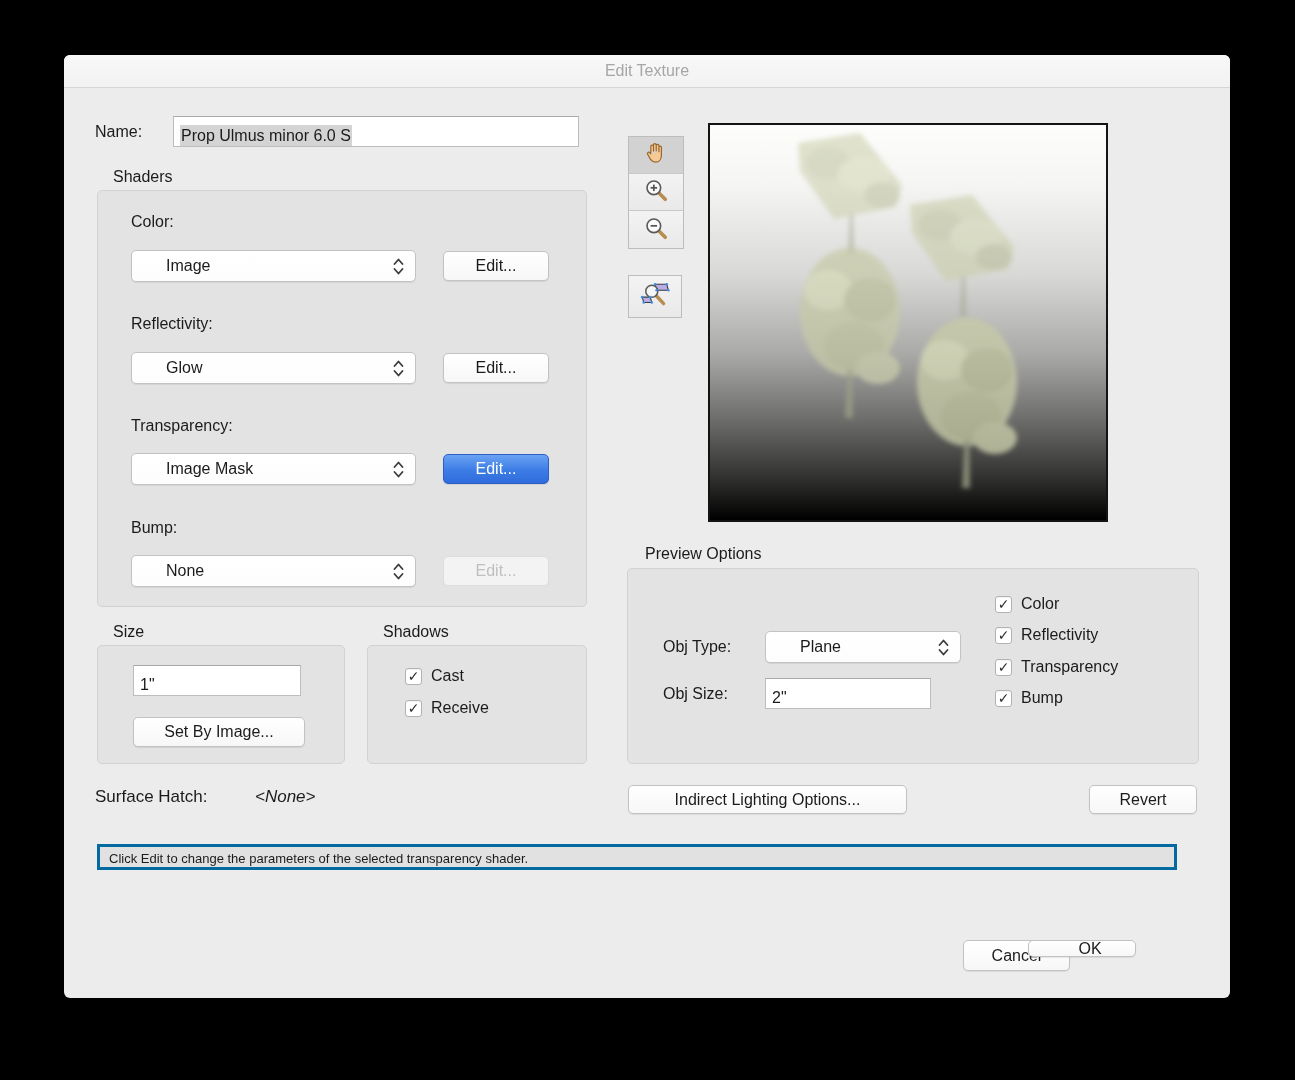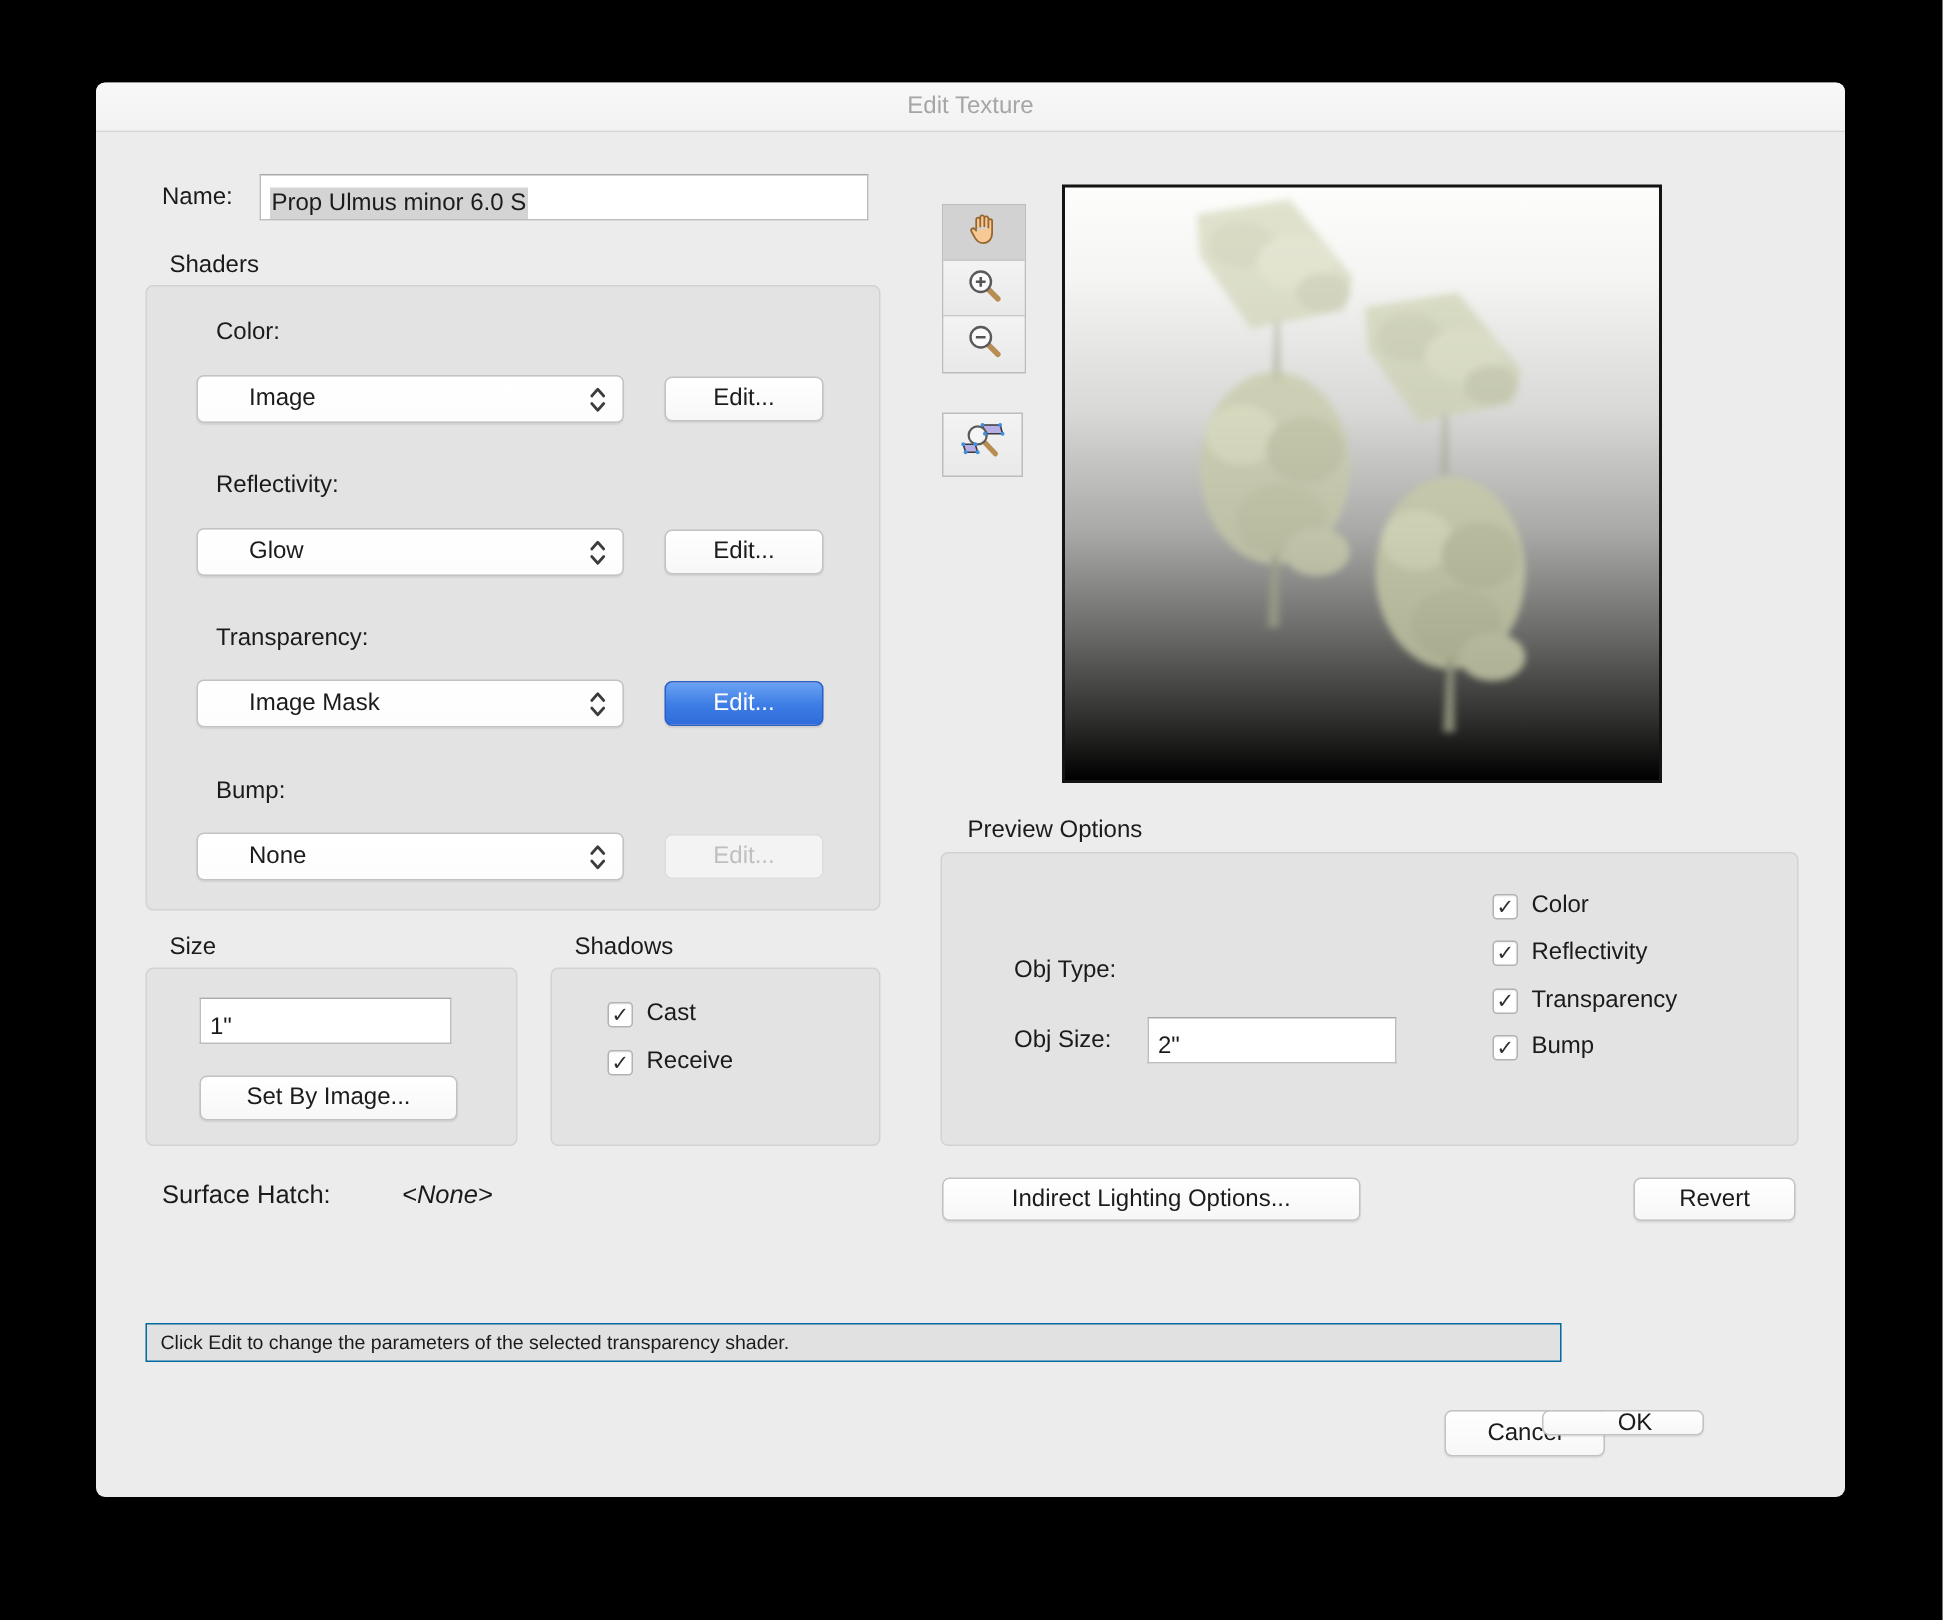--- a/index.html
+++ b/index.html
@@ -13,21 +13,21 @@
     position:absolute;left:64px;top:55px;width:1166px;height:943px;
     background:#ececec;border-radius:6px;
     box-shadow:0 14px 40px rgba(0,0,0,.6);
   }
   .titlebar{
     position:absolute;left:0;top:0;width:100%;height:32px;
     background:linear-gradient(#f8f8f8,#f2f2f2);
     border-bottom:1px solid #d6d6d6;border-radius:6px 6px 0 0;
     text-align:center;line-height:32px;font-size:16px;color:#a6a6a6;
   }
-  .lbl{position:absolute;font-size:16px;color:#1b1b1b;white-space:nowrap;margin-left:13px;}
+  .lbl{position:absolute;font-size:16px;color:#1b1b1b;white-space:nowrap;}
   .group-label{position:absolute;font-size:16px;color:#1b1b1b;}
   .groupbox{
     position:absolute;background:#e3e3e3;border:1px solid #d2d2d2;border-radius:5px;
   }
   .textfield{
     position:absolute;background:#fff;border:1px solid #bdbdbd;border-top-color:#a9a9a9;
     font-size:16px;line-height:29px;padding:4px 6px;box-sizing:border-box;white-space:nowrap;overflow:hidden;
   }
   .textfield .sel{background:#d4d4d4;padding:2px 1px;}
   .dropdown{
@@ -72,22 +72,22 @@
     border:1px solid #bdbdbd;background:linear-gradient(#f3f3f3,#e9e9e9);
     display:flex;align-items:center;justify-content:center;
   }
   .preview-canvas{
     position:absolute;left:644px;top:68px;width:396px;height:395px;
     border:2px solid #141414;
     background:linear-gradient(180deg,#fdfdfb 0%,#f5f5f3 15%,#d8d8d6 38%,#a9a9a7 58%,#6b6b69 75%,#2e2e2c 90%,#000 100%);
   }
   .preview-canvas svg{position:absolute;left:0;top:0;}
   .statusbar{
-    position:absolute;left:33px;top:827px;width:944px;height:26px;box-sizing:border-box;
-    background:#e1e1e1;border:1px solid #0369a1;
+    position:absolute;left:33px;top:789px;width:1080px;height:26px;box-sizing:border-box;
+    background:#e1e1e1;border:3px solid #0369a1;
     font-size:13px;line-height:24px;padding-left:9px;color:#1b1b1b;
   }
 </style>
 </head>
 <body>
 
 <div class="dialog">
 
   <div class="titlebar">
     <span>Edit Texture</span>
@@ -244,20 +244,29 @@
       <use href="#shearTree" x="200" y="70" filter="url(#blurS)" opacity="0.60"></use>
       <use href="#bushTree" x="88" y="125" filter="url(#blurS)" opacity="0.72"></use>
       <use href="#bushTree" x="205" y="195" filter="url(#blurS)" opacity="0.78"></use>
     </svg>
   </div>
 
   <span class="group-label" style="left:581px;top:490px;">Preview Options</span>
   <div class="groupbox" style="left:563px;top:513px;width:570px;height:194px;"></div>
 
   <span class="lbl" style="left:599px;top:583px;">Obj Type:</span>
+  <div class="dropdown" style="left:701px;top:576px;width:196px;height:32px;">
+    <span class="dd-text">Plane</span>
+    <span class="dd-stepper">
+      <svg width="11" height="17" viewBox="0 0 11 17">
+          <polyline points="1.5,6 5.5,1.5 9.5,6" fill="none" stroke="#3c3c3c" stroke-width="1.8" stroke-linecap="round" stroke-linejoin="round"></polyline>
+          <polyline points="1.5,11 5.5,15.5 9.5,11" fill="none" stroke="#3c3c3c" stroke-width="1.8" stroke-linecap="round" stroke-linejoin="round"></polyline>
+        </svg>
+    </span>
+  </div>
 
   <span class="lbl" style="left:599px;top:630px;">Obj Size:</span>
   <div class="textfield" style="left:701px;top:623px;width:166px;height:31px;">
     <span>2"</span>
   </div>
 
   <div class="checkrow" style="left:931px;top:540px;">
     <span class="checkbox">
         <span>✓</span>
       </span>

